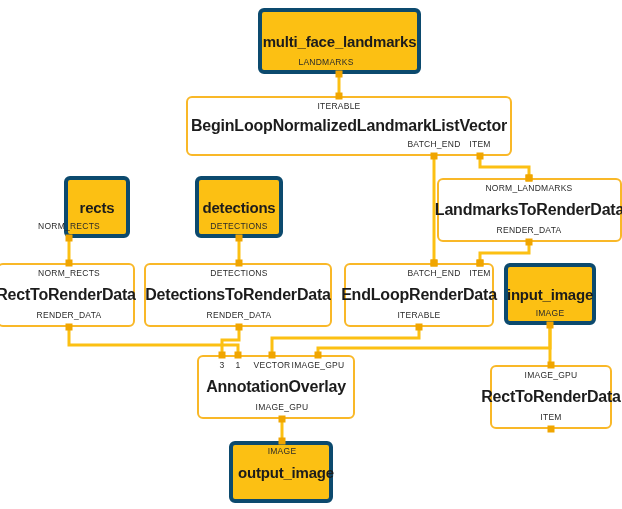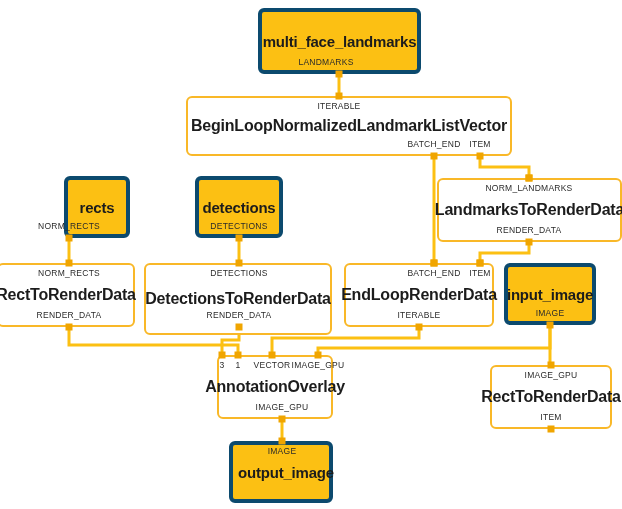--- a/index.html
+++ b/index.html
@@ -137,42 +137,42 @@
     <div class="dot" style="left: 529px; top: 178px;"></div>
     <div class="port-abs" style="left: 529px; top: 225px;">RENDER_DATA</div>
     <div class="dot" style="left: 529px; top: 242px;"></div>
     <div class="node calc" style="left: -3px; top: 263px; width: 138px; height: 64px;">
       <div class="node-title">RectToRenderData</div>
     </div>
     <div class="port-abs" style="left: 69px; top: 268px;">NORM_RECTS</div>
     <div class="dot" style="left: 69px; top: 263px;"></div>
     <div class="port-abs" style="left: 69px; top: 310px;">RENDER_DATA</div>
     <div class="dot" style="left: 69px; top: 327px;"></div>
-    <div class="node calc" style="left: 144px; top: 263px; width: 188px; height: 72px; text-align: right;">
+    <div class="node calc" style="left: 144px; top: 263px; width: 188px; height: 64px; text-align: right;">
       <div class="node-title">DetectionsToRenderData</div>
     </div>
     <div class="port-abs" style="left: 239px; top: 268px;">DETECTIONS</div>
     <div class="dot" style="left: 239px; top: 263px;"></div>
     <div class="port-abs" style="left: 239px; top: 310px;">RENDER_DATA</div>
     <div class="dot" style="left: 239px; top: 327px;"></div>
     <div class="node calc" style="left: 344px; top: 263px; width: 150px; height: 64px;">
       <div class="node-title">EndLoopRenderData</div>
     </div>
     <div class="port-abs" style="left: 434px; top: 268px;">BATCH_END</div>
     <div class="dot" style="left: 434px; top: 263px;"></div>
     <div class="port-abs" style="left: 480px; top: 268px;">ITEM</div>
     <div class="dot" style="left: 480px; top: 263px;"></div>
     <div class="port-abs" style="left: 419px; top: 310px;">ITERABLE</div>
     <div class="dot" style="left: 419px; top: 327px;"></div>
     <div class="node stream" style="left: 504px; top: 263px; width: 92px; height: 62px;">
       <div class="node-title">input_image</div>
     </div>
     <div class="port-abs" style="left: 550px; top: 308px;">IMAGE</div>
     <div class="dot" style="left: 550px; top: 325px;"></div>
-    <div class="node calc" style="left: 217px; top: 355px; width: 116px; height: 64px;">
+    <div class="node calc" style="left: 197px; top: 355px; width: 158px; height: 64px;">
       <div class="node-title">AnnotationOverlay</div>
     </div>
     <div class="port-abs" style="left: 222px; top: 360px;">3</div>
     <div class="dot" style="left: 222px; top: 355px;"></div>
     <div class="port-abs" style="left: 238px; top: 360px;">1</div>
     <div class="dot" style="left: 238px; top: 355px;"></div>
     <div class="port-abs" style="left: 272px; top: 360px;">VECTOR</div>
     <div class="dot" style="left: 272px; top: 355px;"></div>
     <div class="port-abs" style="left: 318px; top: 360px;">IMAGE_GPU</div>
     <div class="dot" style="left: 318px; top: 355px;"></div>

